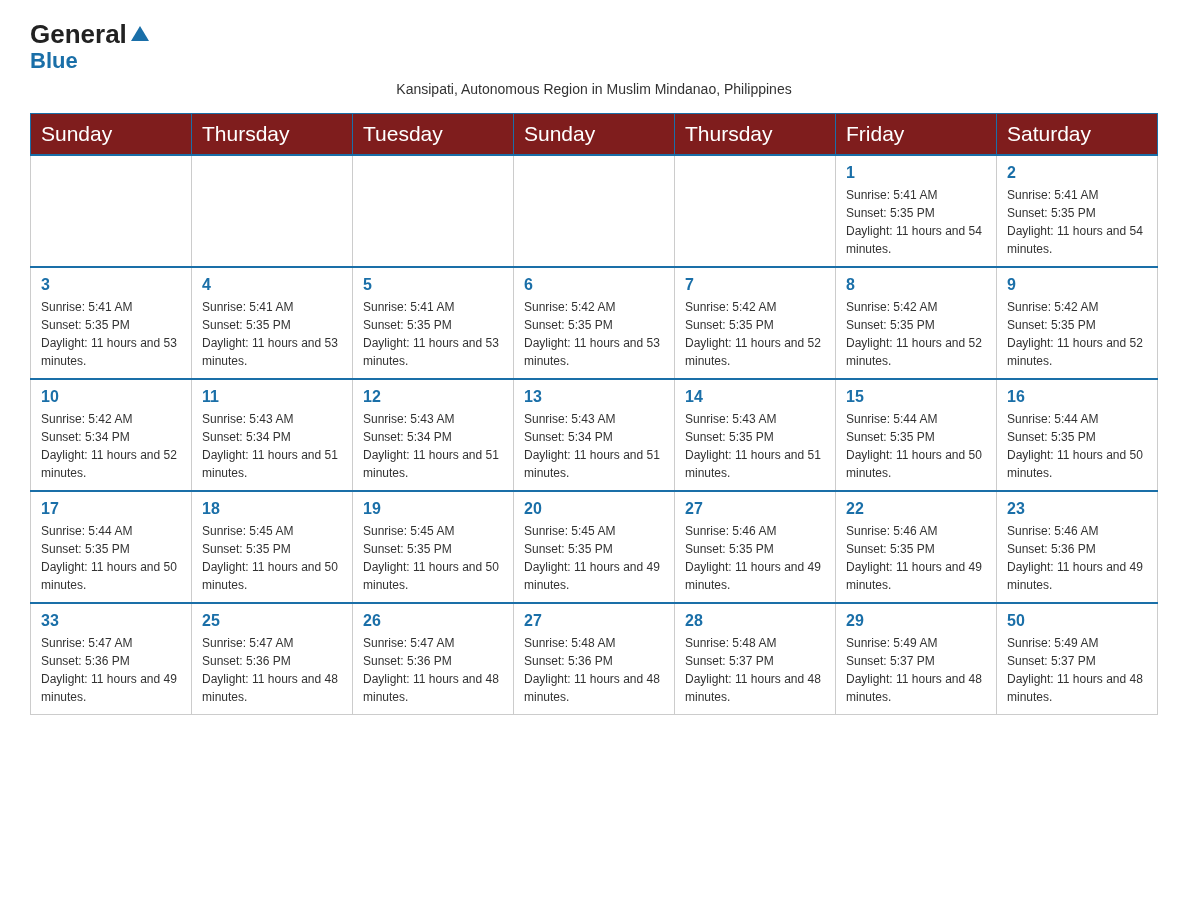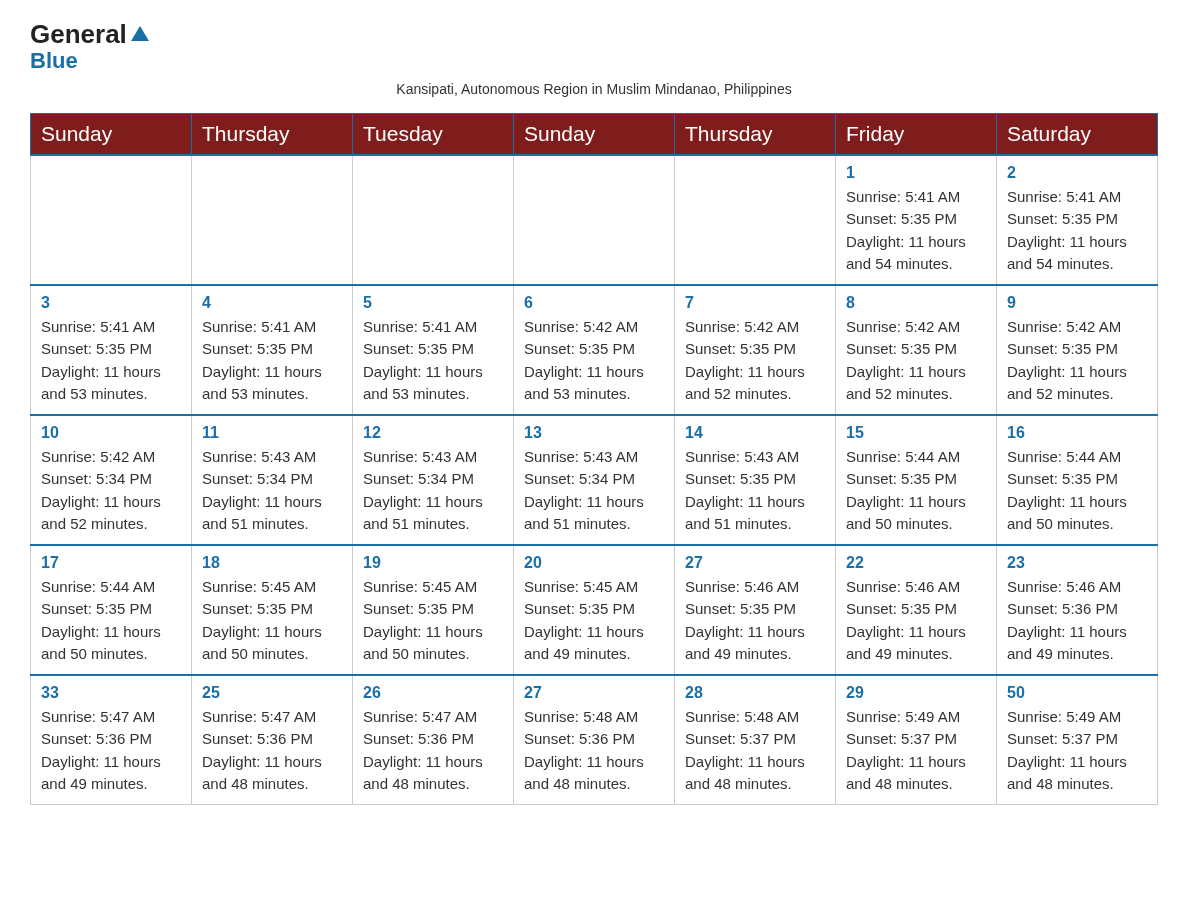--- a/index.html
+++ b/index.html
@@ -66,21 +66,21 @@
       min-height: 90px;
     }
     .day-number {
       font-size: 16px;
       font-weight: bold;
       color: #1a6fa8;
       display: block;
       margin-bottom: 4px;
     }
     .day-info {
-      font-size: 15px;
+      font-size: 12px;
       line-height: 1.5;
       color: #333;
     }
     .empty-cell {
       background: #fff;
     }
     tbody tr {
       border-top: 2px solid #1a6fa8;
     }
   </style>

